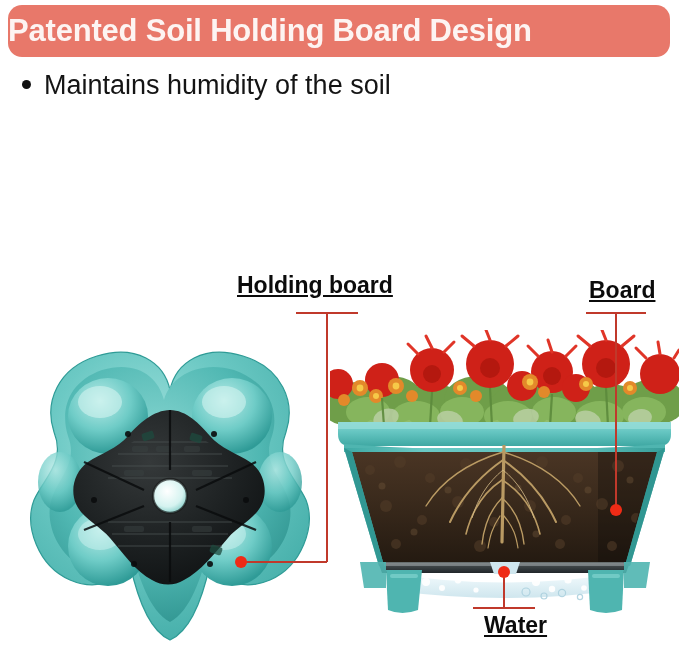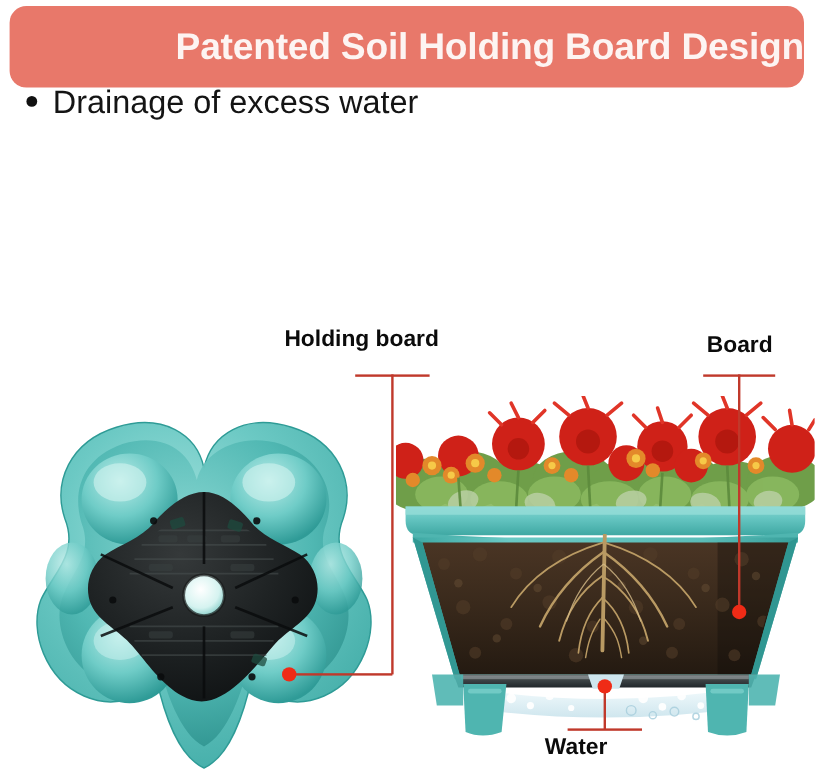--- a/index.html
+++ b/index.html
@@ -12,27 +12,26 @@
     position: relative;
     overflow: hidden;
     font-family: "Liberation Sans", sans-serif;
     -webkit-font-smoothing: antialiased;
   }
 
   
   .banner {
     position: absolute;
     left: 8px; top: 5px;
-    width: 662px; height: 68px;
+    width: 662px; height: 52px;
     background: #e8786a;
     border-radius: 14px;
     display: flex;
     align-items: center;
-    justify-content: flex-end;
-    padding-left: 18px;
+    justify-content: flex-start;
   }
   .banner-title {
     color: #fdf4f2;
     font-size: 31px;
     font-weight: bold;
     letter-spacing: -0.2px;
     white-space: nowrap;
   }
 
   
@@ -58,28 +57,29 @@
   .bullet-text {
     font-size: 27px;
     color: #141414;
     line-height: 1;
     white-space: nowrap;
   }
 
   
   .anno-label {
     position: absolute;
-    font-size: 19px;
+    font-size: 23px;
     font-weight: bold;
     color: #0b0b0b;
     white-space: nowrap;
+    text-decoration: underline;
   }
   .lbl-holding { left: 237px; top: 272px; }
   .lbl-soil    { left: 589px; top: 277px; }
-  .lbl-water   { left: 454px; top: 612px; }
+  .lbl-water   { left: 484px; top: 612px; }
 
   
   .lead {
     position: absolute;
     background: #c0392b;
   }
   .lead-h { height: 1.6px; }
   .lead-v { width: 1.6px; }
   .lead-dot {
     position: absolute;
@@ -120,25 +120,25 @@
 </style>
 </head>
 <body>
 
 <div class="banner">
   <span class="banner-title">Patented Soil Holding Board Design</span>
 </div>
 
 <div class="bullets">
 
-
   <div class="bullet-row">
     <span class="bullet-dot"></span>
-    <span class="bullet-text">Drainage of excess water</span>
+    <span class="bullet-text">Maintains humidity of the soil</span>
   </div>
+
 
 
 </div>
 
 <div class="pot-top">
   <svg viewBox="0 0 292 296" xmlns="http://www.w3.org/2000/svg">
     <defs>
       <radialGradient id="potOuter" cx="42%" cy="32%" r="78%">
         <stop offset="0%" stop-color="#a6e3df"></stop>
         <stop offset="45%" stop-color="#6cc9c4"></stop>

